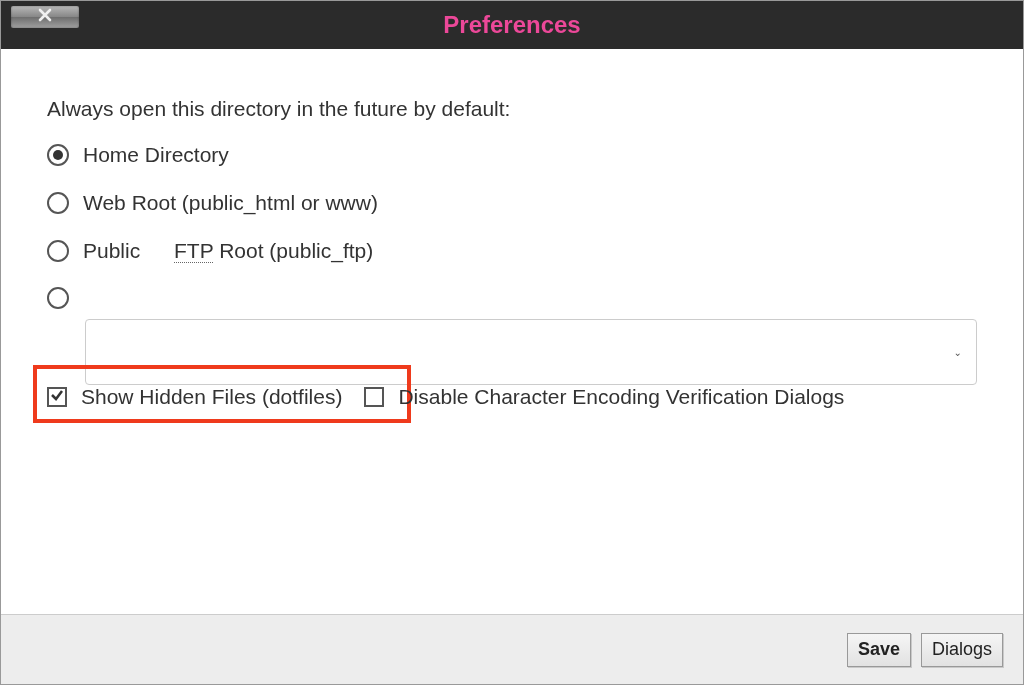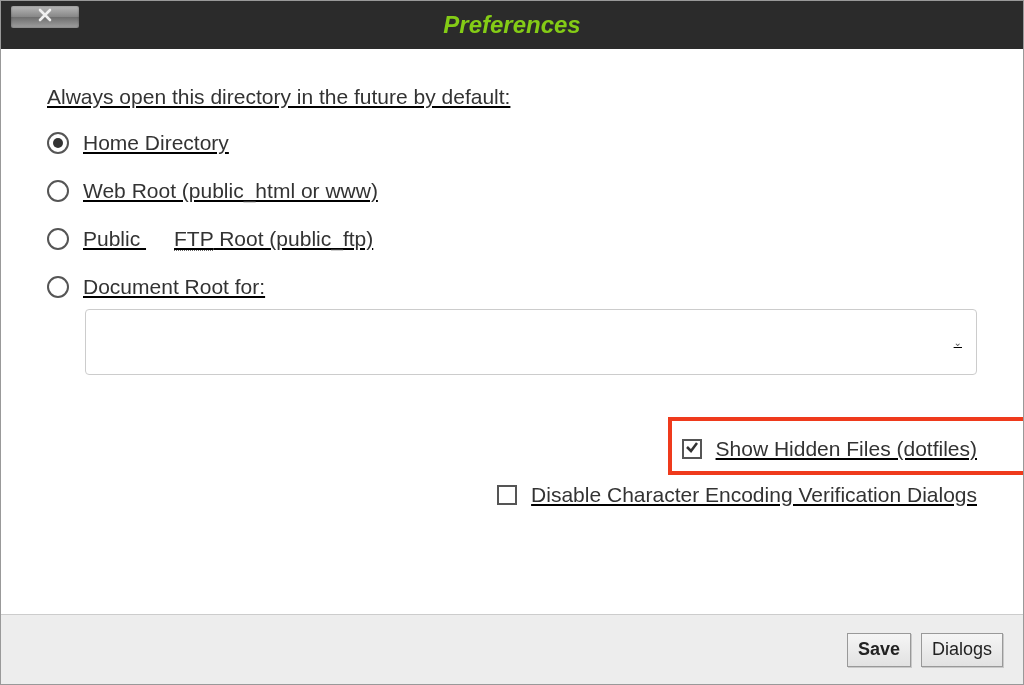--- a/index.html
+++ b/index.html
@@ -26,46 +26,44 @@
       height: 48px;
       display: flex;
       align-items: center;
       justify-content: center;
       position: relative;
       color: #fff;
     }
     .titlebar-title {
       font-size: 24px;
       font-weight: bold;
-      color: #84cc16;
-      font-style: italic;
+      color: #ec4899;
     }
     .close-handle {
       position: absolute;
       left: 10px;
       top: 5px;
       width: 68px;
       height: 22px;
       background: linear-gradient(to bottom, #b8b8b8 0%, #888888 48%, #6f6f6f 52%, #a0a0a0 100%);
       border-radius: 2px;
       display: flex;
       align-items: center;
       justify-content: center;
       box-shadow: inset 0 0 2px rgba(0,0,0,0.4);
     }
     .close-handle svg {
       width: 14px;
       height: 14px;
     }
     .content-area {
       flex: 1;
-      padding: 36px 46px 20px 46px;
+      padding: 48px 46px 20px 46px;
       position: relative;
       overflow-y: auto;
-      text-decoration: underline;
     }
     .prompt-text {
       font-size: 21px;
       color: #333;
       margin-bottom: 22px;
     }
     .radio-group {
       display: flex;
       flex-direction: column;
       gap: 24px;
@@ -111,25 +109,23 @@
       align-items: center;
       justify-content: flex-end;
       padding-right: 14px;
       cursor: pointer;
     }
     .select-caret {
       font-size: 10px;
       color: #555;
     }
     .checkbox-group {
-      margin-top: 62px;
-      display: flex;
-      flex-direction: column;
+      display: flex;
+      flex-direction: row;
       gap: 22px;
-      align-items: flex-end;
     }
     .checkbox-row {
       display: flex;
       align-items: center;
       gap: 14px;
       position: relative;
     }
     .checkbox-box {
       width: 20px;
       height: 20px;
@@ -221,21 +217,20 @@
 
       <div class="radio-row">
         <div class="radio-outer"></div>
         <span class="radio-label">
           <span>Public </span><span class="dotted-under">FTP</span><span> Root (public_ftp)</span>
         </span>
       </div>
 
       <div class="radio-row">
         <div class="radio-outer"></div>
-        <span class="radio-label">Document Root for:</span>
       </div>
 
     </div>
 
     <div class="select-box">
       <span></span>
       <span class="select-caret">⌄</span>
     </div>
 
     <div class="checkbox-group">

